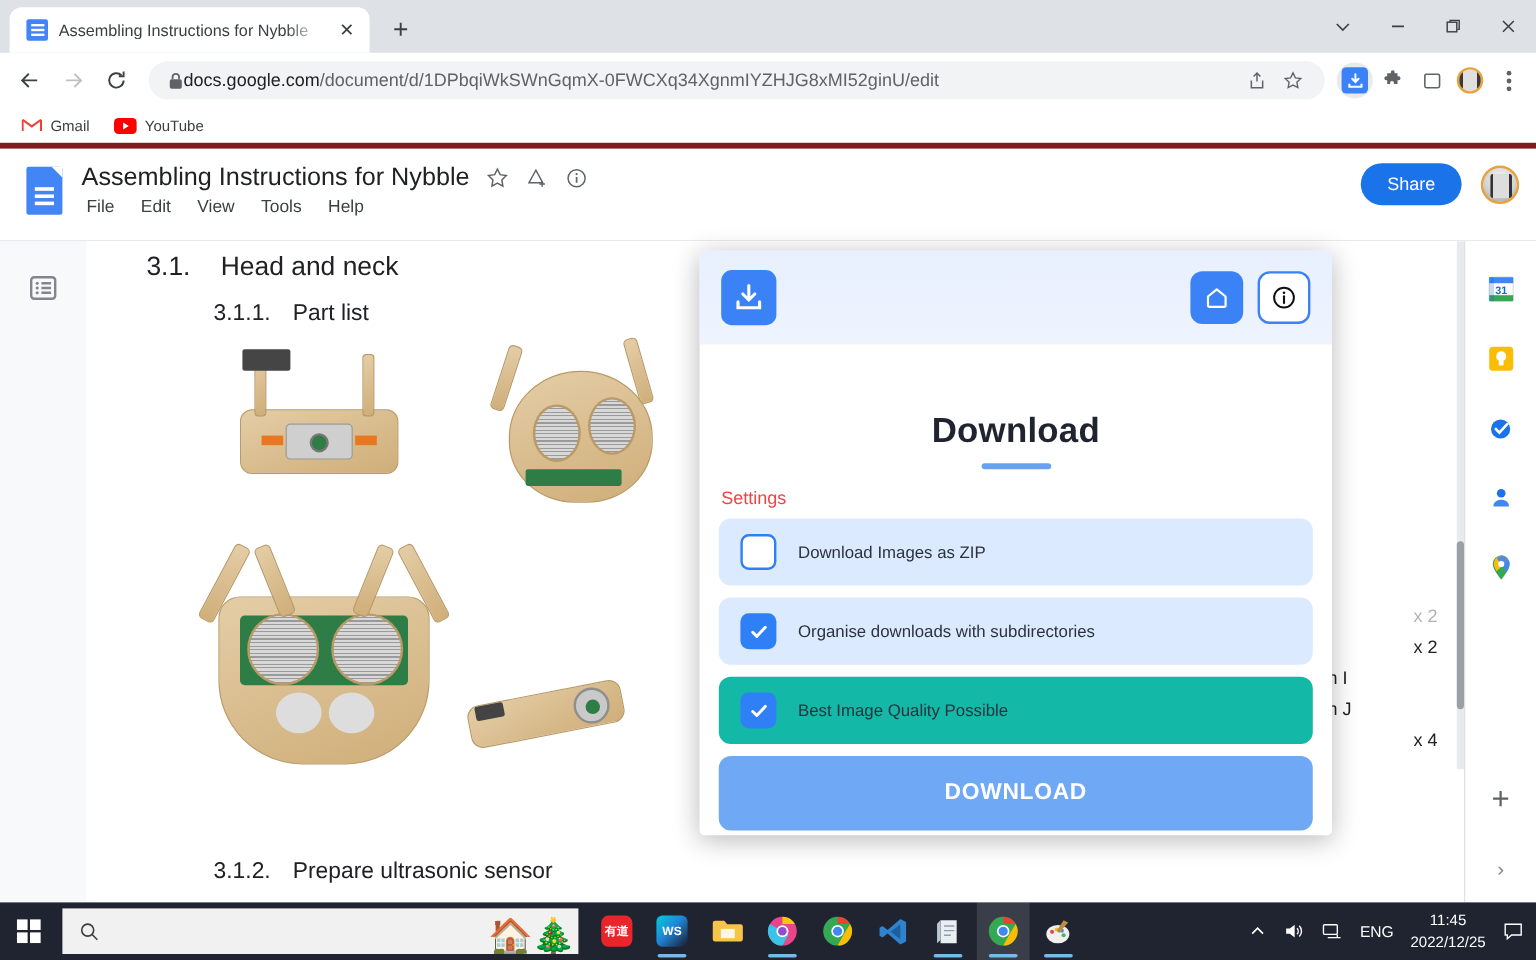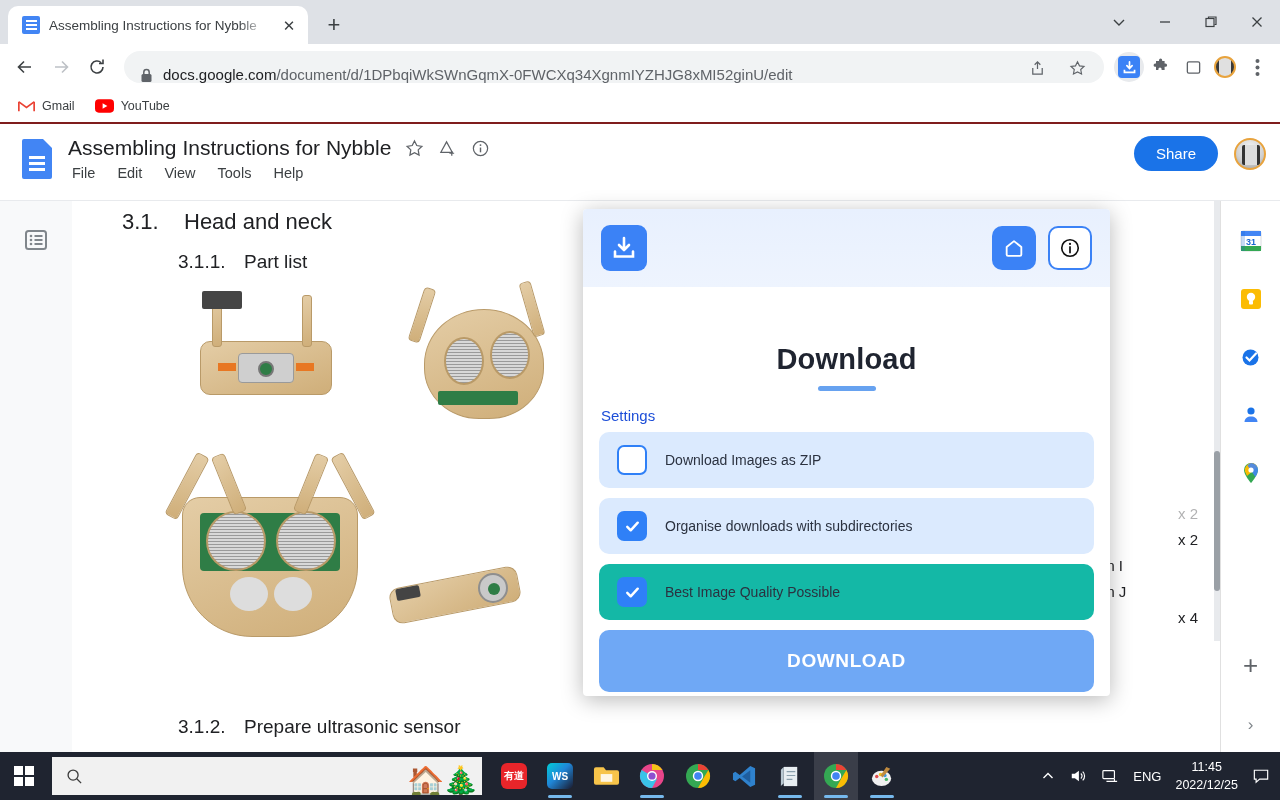--- a/index.html
+++ b/index.html
@@ -64,42 +64,42 @@
     display: flex; align-items: center; gap: 2px; padding: 0 8px;
   }
   .navbtn {
     width: 34px; height: 34px; border-radius: 50%; flex: 0 0 34px;
     display: flex; align-items: center; justify-content: center;
     color: #5f6368;
   }
   .navbtn.disabled { color: #bdc1c6; }
   .omnibox {
     flex: 1 1 auto; height: 32px; background: #f1f3f4; border-radius: 16px;
-    display: flex; align-items: flex-end; gap: 10px; padding: 0 12px 0 16px;
+    display: flex; align-items: center; padding: 0 12px 0 16px;
     margin: 0 8px; min-width: 0;
   }
   .omnibox-url {
     flex: 1 1 auto; font-size: 15px; color: #5f6368;
     white-space: nowrap; overflow: hidden; text-overflow: clip;
   }
   .omnibox-url b { color: #202124; font-weight: 400; }
   .tb-icon {
     width: 30px; height: 30px; flex: 0 0 30px; border-radius: 50%;
     display: flex; align-items: center; justify-content: center; color: #5f6368;
   }
   .tb-icon.active-ext { background: #e8eaed; }
   .ext-badge {
     width: 22px; height: 22px; border-radius: 4px;
     background: #3b82f6; display: flex; align-items: center; justify-content: center;
   }
 
   
   .bookmarks {
     height: 34px; background: #fff; display: flex; align-items: center;
-    gap: 4px; padding: 0 10px; border-bottom: 2px solid #7f1d1d;
+    gap: 4px; padding: 0 10px; border-bottom: 5px solid #7f1d1d;
   }
   .bm { display: flex; align-items: center; gap: 7px; padding: 4px 8px; border-radius: 4px; }
   .bm-label { font-size: 12.5px; color: #3c4043; }
 
   
   .page { position: relative; width: 1280px; height: 628px; background: #fff; overflow: hidden; }
 
   .docs-header {
     height: 76px; display: flex; align-items: flex-start; padding: 12px 14px 0 18px; background:#fff;
   }
@@ -221,21 +221,21 @@
     width: 44px; height: 44px; border-radius: 10px;
     display: flex; align-items: center; justify-content: center;
   }
   .hbtn.filled { background: #3b82f6; color: #fff; }
   .hbtn.outlined { background: #fff; border: 2px solid #3b82f6; color: #111; }
   .popup-body { padding: 16px 16px 0 16px; background: #fff; margin-top: 40px; }
   .popup-title {
     text-align: center; font-size: 29px; font-weight: 700; color: #1f2430; letter-spacing: .2px;
   }
   .popup-underline { width: 58px; height: 5px; background: #67a2f0; border-radius: 3px; margin: 10px auto 0; }
-  .settings-label { font-size: 15px; color: #1d4ed8; margin: 16px 0 8px 2px; }
+  .settings-label { font-size: 15px; color: #ef4444; margin: 16px 0 8px 2px; }
   .opt {
     height: 56px; background: #dbeafe; border-radius: 10px;
     display: flex; align-items: center; gap: 18px; padding: 0 18px; margin-bottom: 10px;
   }
   .opt.light { background: #14b8a6; }
   .cb { width: 30px; height: 30px; border-radius: 7px; flex: 0 0 30px; }
   .cb.off { background: #fff; border: 2.5px solid #2f80f7; }
   .cb.on {
     background: #2f80f7; display: flex; align-items: center; justify-content: center;
   }

